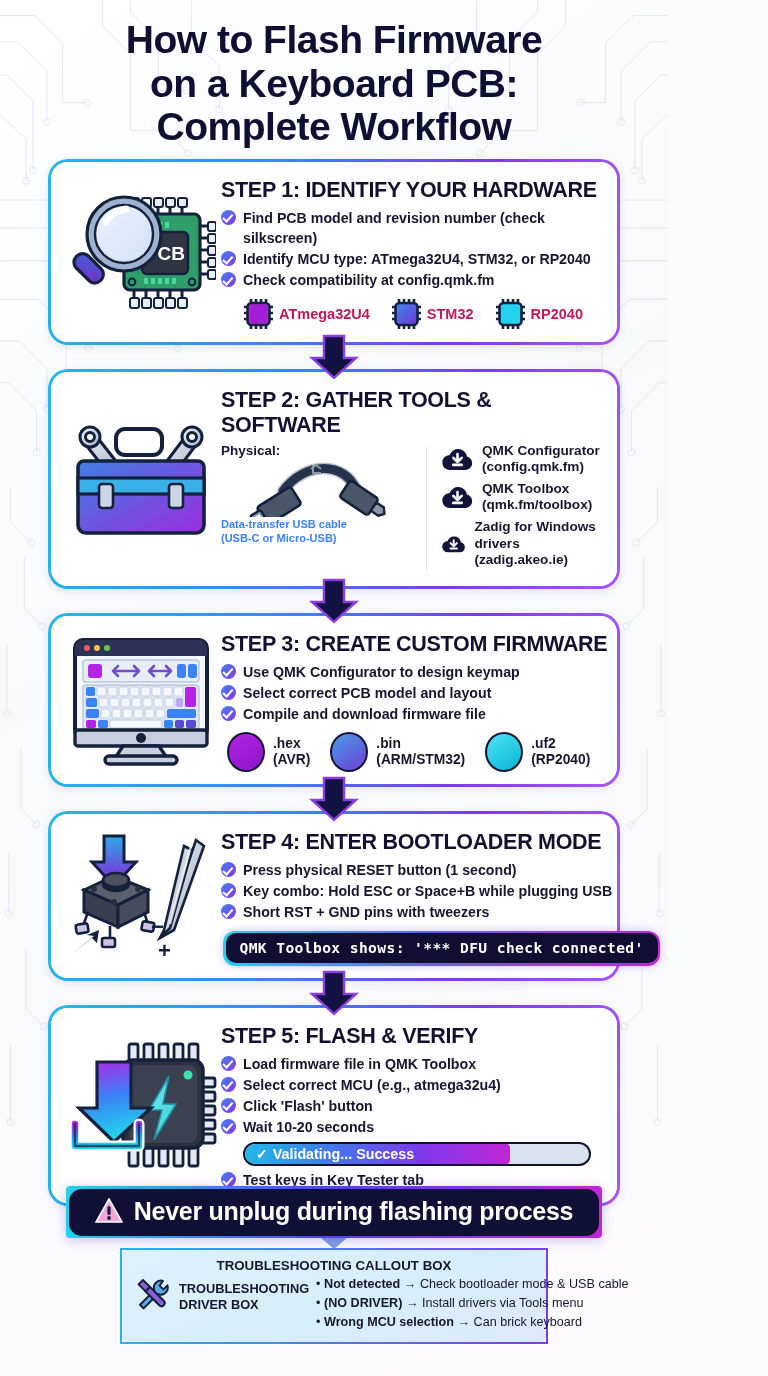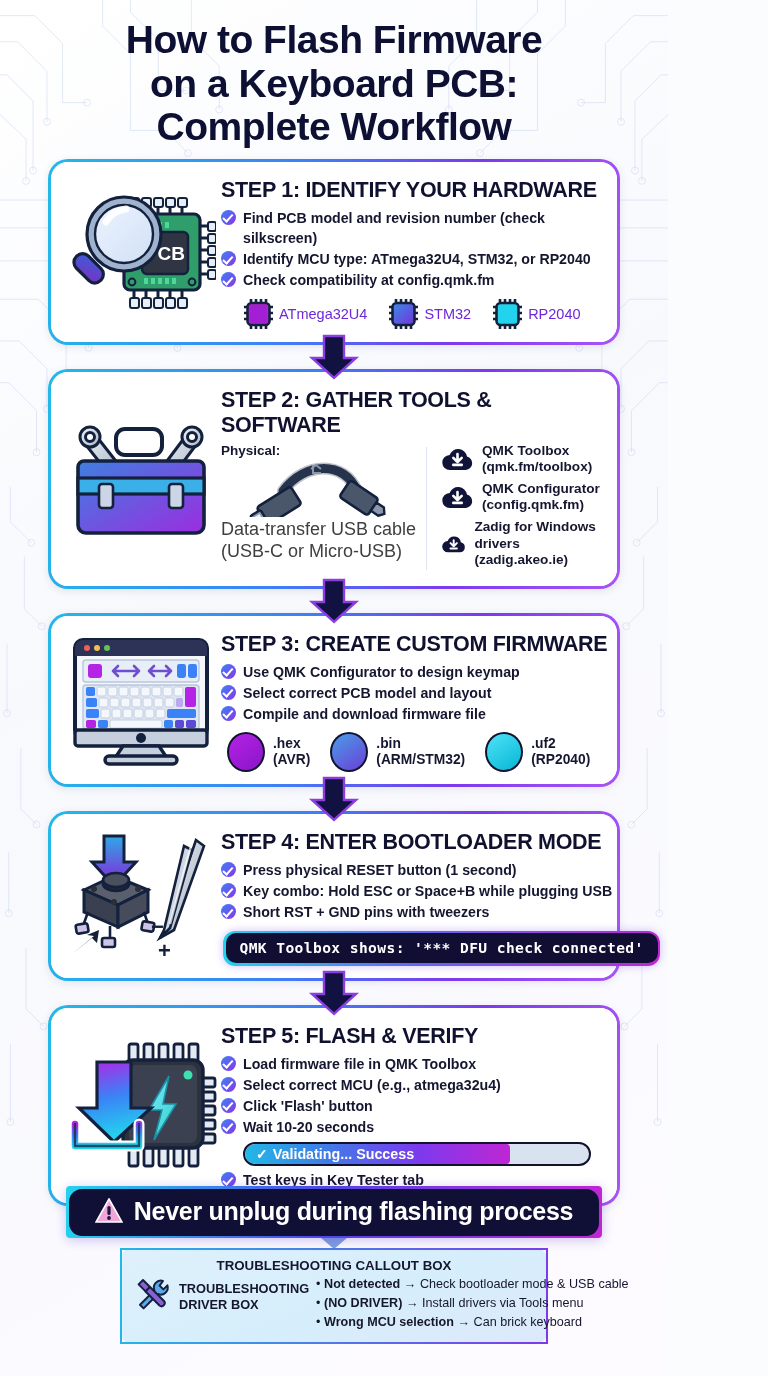--- a/index.html
+++ b/index.html
@@ -89,31 +89,31 @@
   .arrow-connector {
     position: relative; z-index: 3;
     height: 42px;
     display: flex; align-items: center; justify-content: center;
     margin-top: -9px; margin-bottom: -9px;
   }
 
   
   .chiprow { display: flex; align-items: center; gap: 7px; margin-top: 7px; padding-left: 22px; }
   .chiprow .grp { display: flex; align-items: center; gap: 6px; margin-right: 14px; }
-  .chiplabel { font-size: 14.5px; font-weight: 400; color: #6d28d9; }
+  .chiplabel { font-size: 14.5px; font-weight: 700; color: #be185d; }
 
   
   .s2cols { display: flex; gap: 0; margin-top: 2px; }
   .s2left { flex: 0 0 208px; position: relative; padding-right: 10px; }
   .s2left::after {
     content:""; position: absolute; right: 2px; top: 4px; bottom: 4px;
     width: 1px; background: #dfe3ef;
   }
   .s2-lbl { font-size: 13.5px; font-weight: 700; color: #15162f; }
-  .s2-cap { font-size: 18px; font-weight: 400; color: #404040; line-height:1.26; }
+  .s2-cap { font-size: 11px; font-weight: 700; color: #3b82f6; line-height:1.26; }
   .s2right { flex: 1; padding-left: 13px; }
   .dlrow { display: flex; align-items: center; gap: 9px; margin-bottom: 5px; }
   .dltext { font-size: 13.6px; font-weight: 700; color: #15162f; line-height: 1.22; }
 
   
   .fmtrow { display:flex; align-items:center; gap: 0; margin-top: 8px; padding-left: 6px; }
   .fmt { display:flex; align-items:center; gap: 8px; margin-right: 20px; }
   .fmtball { width: 38px; height: 40px; border-radius: 50%; border: 2.5px solid #12132e; }
   .fmttxt { font-size: 13.8px; font-weight: 700; color: #15162f; line-height: 1.2; }
 
@@ -479,33 +479,33 @@
             <div class="s2-cap">(USB-C or Micro-USB)</div>
           </div>
           <div class="s2right">
             <div class="dlrow">
               <svg width="31" height="26" viewBox="0 0 31 26">
                 <path d="M8 24a7.5 7.5 0 0 1-.4-15A9 9 0 0 1 25 10.6a6.8 6.8 0 0 1-1.2 13.4z" fill="#111438"></path>
                 <path d="M15.5 8v8m0 0l-4.2-4.2M15.5 16l4.2-4.2" stroke="#fff" stroke-width="2.6" fill="none" stroke-linecap="round" stroke-linejoin="round"></path>
                 <rect x="10" y="17.6" width="11" height="2.6" rx="1.2" fill="#fff"></rect>
               </svg>
               <div class="dltext">
-                    <div>QMK Toolbox</div>
-                    <div>(qmk.fm/toolbox)</div>
+                    <div>QMK Configurator</div>
+                    <div>(config.qmk.fm)</div>
                   </div>
             </div>
             <div class="dlrow">
               <svg width="31" height="26" viewBox="0 0 31 26">
                 <path d="M8 24a7.5 7.5 0 0 1-.4-15A9 9 0 0 1 25 10.6a6.8 6.8 0 0 1-1.2 13.4z" fill="#111438"></path>
                 <path d="M15.5 8v8m0 0l-4.2-4.2M15.5 16l4.2-4.2" stroke="#fff" stroke-width="2.6" fill="none" stroke-linecap="round" stroke-linejoin="round"></path>
                 <rect x="10" y="17.6" width="11" height="2.6" rx="1.2" fill="#fff"></rect>
               </svg>
               <div class="dltext">
-                    <div>QMK Configurator</div>
-                    <div>(config.qmk.fm)</div>
+                    <div>QMK Toolbox</div>
+                    <div>(qmk.fm/toolbox)</div>
                   </div>
             </div>
             <div class="dlrow">
               <svg width="31" height="26" viewBox="0 0 31 26">
                 <path d="M8 24a7.5 7.5 0 0 1-.4-15A9 9 0 0 1 25 10.6a6.8 6.8 0 0 1-1.2 13.4z" fill="#111438"></path>
                 <path d="M15.5 8v8m0 0l-4.2-4.2M15.5 16l4.2-4.2" stroke="#fff" stroke-width="2.6" fill="none" stroke-linecap="round" stroke-linejoin="round"></path>
                 <rect x="10" y="17.6" width="11" height="2.6" rx="1.2" fill="#fff"></rect>
               </svg>
               <div class="dltext">
                     <div>Zadig for Windows drivers</div>

